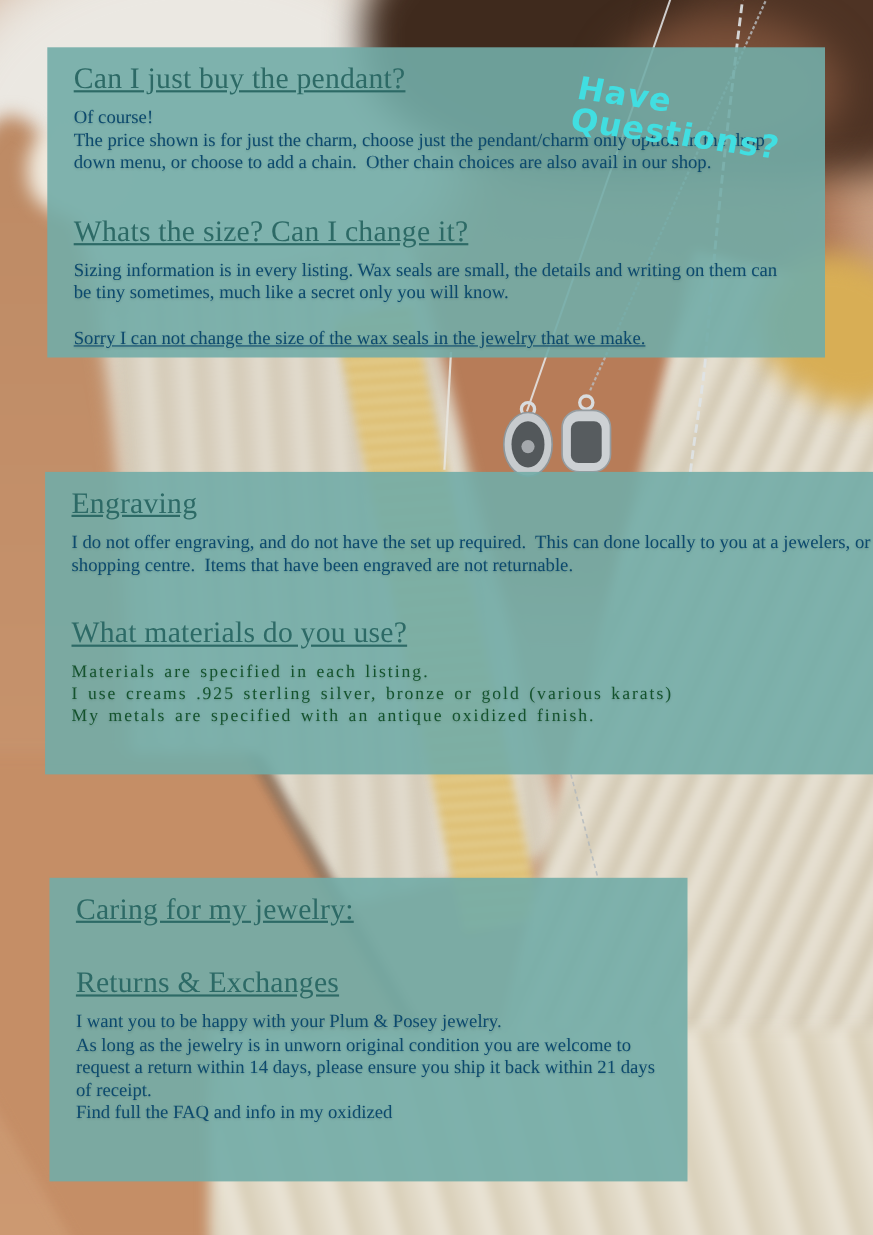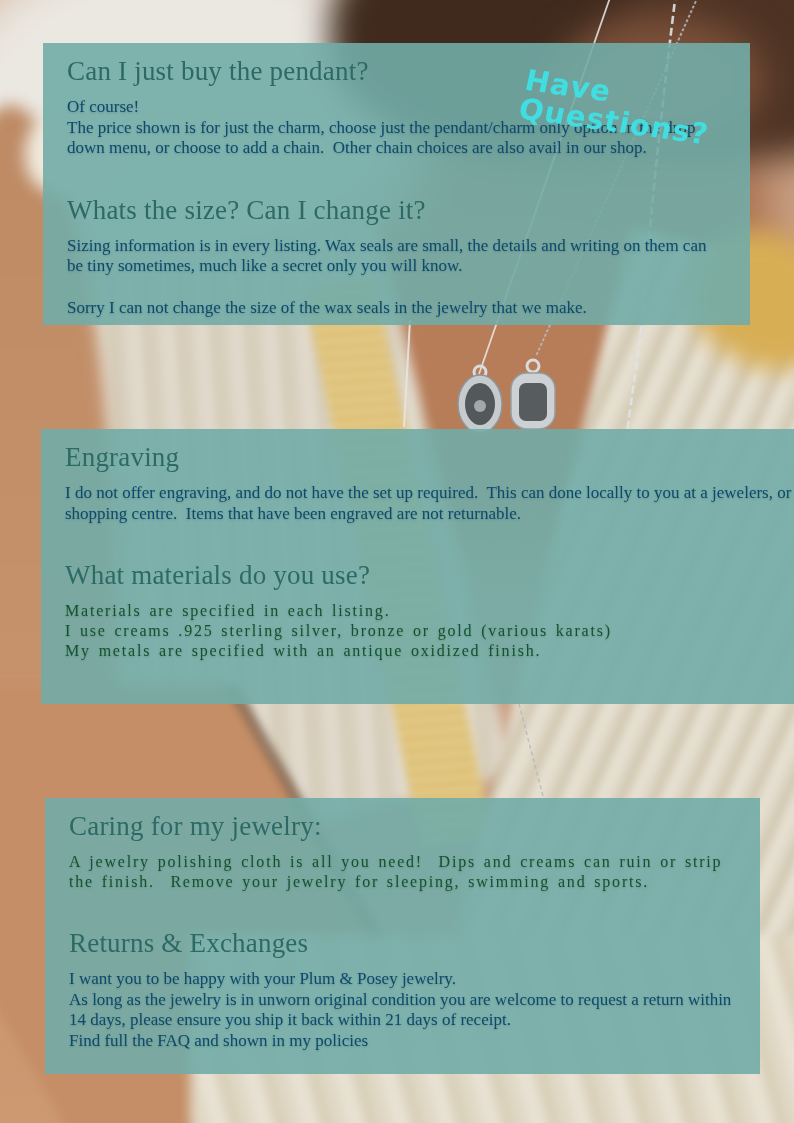--- a/index.html
+++ b/index.html
@@ -35,35 +35,35 @@
   .bottom-fabric{left:190px;top:935px;width:720px;height:280px;filter:blur(6px);
     background:repeating-linear-gradient(75deg,#e9e3d5 0 18px,#d3c8ae 18px 26px,#e0d8c5 26px 44px);}
   .jewels{position:absolute;inset:0;}
   
   .panel{
     position:absolute;background:rgba(114,172,167,0.90);
     padding:13px 24px 0 24px;box-sizing:border-box;color:#f3f6f3;
   }
   .p1{left:43px;top:43px;width:707px;height:282px;}
   .p2{left:41px;top:429px;width:787px;height:275px;}
-  .p3{left:45px;top:798px;width:715px;height:276px;}
+  .p3{left:45px;top:798px;width:580px;height:276px;}
   .qh{
     font-family:"Liberation Serif",serif;font-weight:400;color:#2d6a66;
-    font-size:27px;line-height:1.15;margin:0 0 10px 0;letter-spacing:.2px;
+    font-size:27px;line-height:1.15;margin:0 0 10px 0;letter-spacing:.2px;text-decoration:underline;
   }
   .qh.later{margin-top:36px;}
   .b{
     margin:0;font-size:17px;line-height:1.21;white-space:pre-wrap;
     color:#0c4a6e;text-shadow:0 1px 2px rgba(40,70,68,.25);
   }
   .sp{
     margin:0;font-size:16px;line-height:1.25;white-space:pre-wrap;letter-spacing:1.8px;
     word-spacing:2px;color:#14532d;text-shadow:0 1px 2px rgba(40,70,68,.25);
   }
-  .gap{margin-top:21px;}
+  .gap{margin-top:21px;text-decoration:underline;}
   
   .hq{
     position:absolute;left:478px;top:42px;width:280px;
     font-family:"DejaVu Sans",cursive;font-size:29px;font-weight:700;
     color:#41dee1;transform:rotate(8deg) skewX(-4deg);letter-spacing:1px;line-height:1;
   }
 </style>
 </head>
 <body>
 
@@ -120,20 +120,19 @@
     <h2 class="qh">Engraving</h2>
     <p class="b">I do not offer engraving, and do not have the set up required.  This can done locally to you at a jewelers, or shopping centre.  Items that have been engraved are not returnable.</p>
     <h2 class="qh later">What materials do you use?</h2>
     <p class="sp">Materials are specified in each listing.</p>
     <p class="sp">I use creams .925 sterling silver, bronze or gold (various karats)</p>
     <p class="sp">My metals are specified with an antique oxidized finish.</p>
   </section>
 
   <section class="panel p3">
     <h2 class="qh">Caring for my jewelry:</h2>
-    <p class="sp">A jewelry polishing cloth is all you need!  Dips and creams can ruin or strip the finish.  Remove your jewelry for sleeping, swimming and sports.</p>
     <h2 class="qh later">Returns &amp; Exchanges</h2>
     <p class="b">I want you to be happy with your Plum &amp; Posey jewelry.</p>
     <p class="b">As long as the jewelry is in unworn original condition you are welcome to request a return within 14 days, please ensure you ship it back within 21 days of receipt.</p>
-    <p class="b">Find full the FAQ and shown in my policies</p>
+    <p class="b">Find full the FAQ and info in my oxidized</p>
   </section>
 
 </div>
 
 </body></html>

